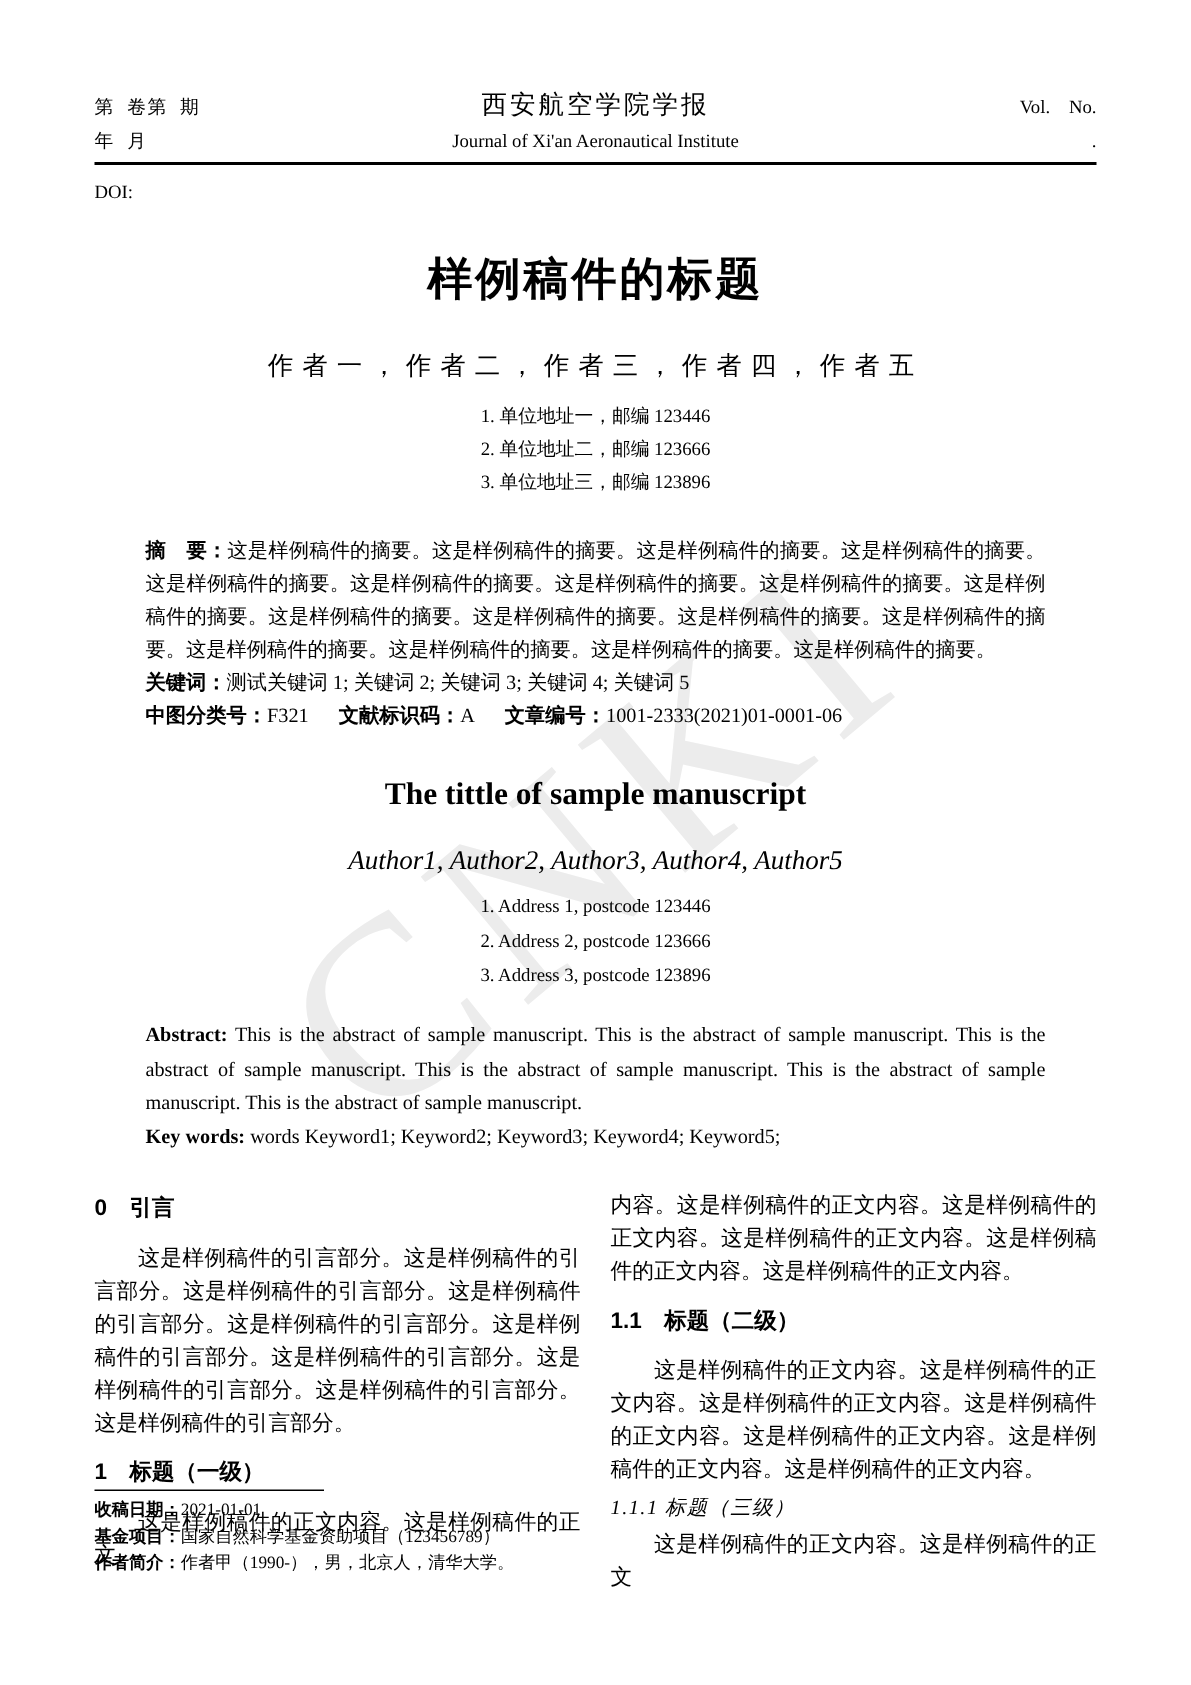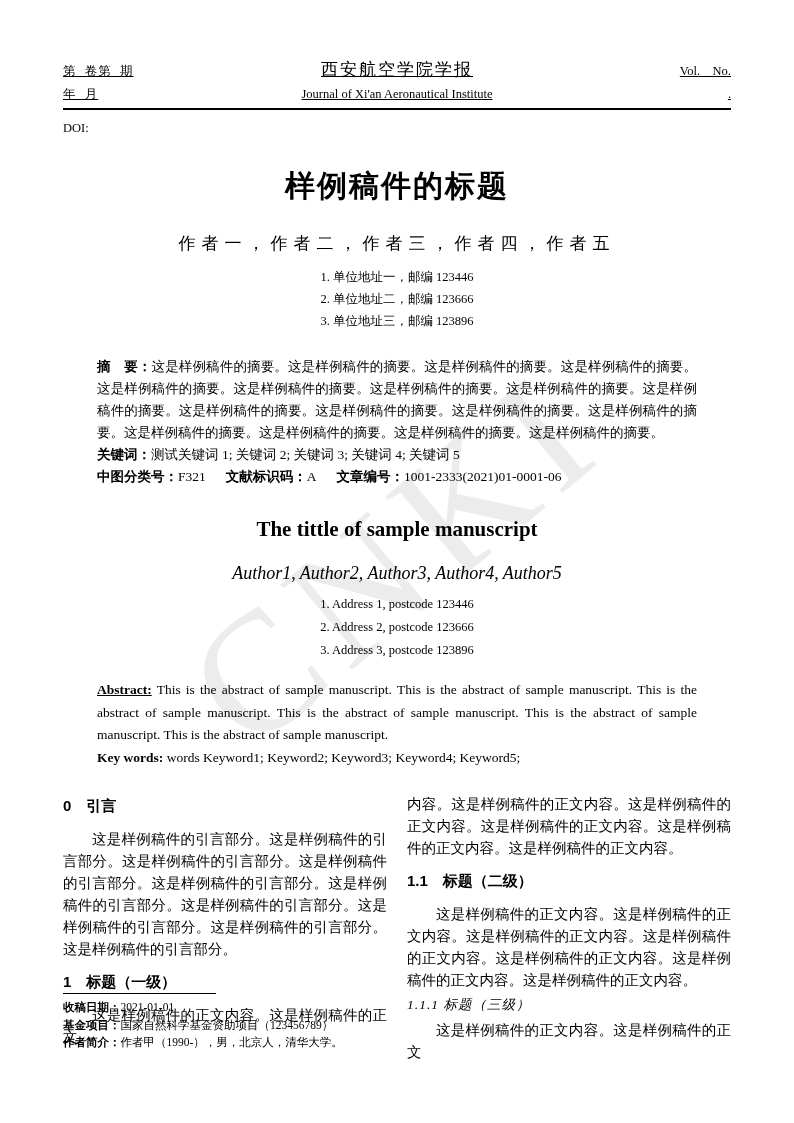--- a/index.html
+++ b/index.html
@@ -24,21 +24,21 @@
     letter-spacing: 14px;
     color: #ececec;
     z-index: 0;
     white-space: nowrap;
     user-select: none;
   }
   .content { position: relative; z-index: 1; padding: 0 63px; }
 
   
   .hdr { padding-top: 58px; }
-  .hdr-row { display: grid; grid-template-columns: 1fr auto 1fr; align-items: baseline; text-decoration: underline; }
+  .hdr-row { display: grid; grid-template-columns: 1fr auto 1fr; align-items: baseline; }
   .hdr-row + .hdr-row { margin-top: 5px; }
   .hdr-left  { text-align: left;  font-size: 12.5px; white-space: pre; letter-spacing: 1px; }
   .hdr-right { text-align: right; font-size: 12.5px; white-space: pre; }
   .journal-cn { font-size: 17px; letter-spacing: 2px; text-align: center; }
   .journal-en { font-size: 12.5px; text-align: center; }
   .hdr-rule { border: none; border-top: 2.5px solid #000; margin: 5px 0 0 0; }
   .doi-line { font-size: 12.5px; margin-top: 11px; }
   .kaiti { }
   .cn-title {
     margin: 30px 0 0 0;
@@ -155,21 +155,21 @@
 
     <div class="en-authors">Author1, Author2, Author3, Author4, Author5</div>
 
     <div class="en-affils">
       <div>1. Address 1, postcode 123446</div>
       <div>2. Address 2, postcode 123666</div>
       <div>3. Address 3, postcode 123896</div>
     </div>
 
     <div class="en-abstract">
-      <p><span class="lbl" style="font-family:'Liberation Serif',serif;text-decoration:underline;">Abstract:</span><span> This is the abstract of sample manuscript. This is the abstract of sample manuscript. This is the abstract of sample manuscript. This is the abstract of sample manuscript. This is the abstract of sample manuscript. This is the abstract of sample manuscript.</span></p>
+      <p><span class="lbl" style="font-family:'Liberation Serif',serif;">Abstract:</span><span> This is the abstract of sample manuscript. This is the abstract of sample manuscript. This is the abstract of sample manuscript. This is the abstract of sample manuscript. This is the abstract of sample manuscript. This is the abstract of sample manuscript.</span></p>
       <p><span class="lbl" style="font-family:'Liberation Serif',serif;">Key words:</span><span> words Keyword1; Keyword2; Keyword3; Keyword4; Keyword5;</span></p>
     </div>
 
     <div class="columns">
       <div class="col">
         <h3 class="sec-h first">0　引言</h3>
         <p class="indent">这是样例稿件的引言部分。这是样例稿件的引言部分。这是样例稿件的引言部分。这是样例稿件的引言部分。这是样例稿件的引言部分。这是样例稿件的引言部分。这是样例稿件的引言部分。这是样例稿件的引言部分。这是样例稿件的引言部分。这是样例稿件的引言部分。</p>
         <h3 class="sec-h">1　标题（一级）</h3>
         <p class="indent">这是样例稿件的正文内容。这是样例稿件的正文</p>
       </div>

